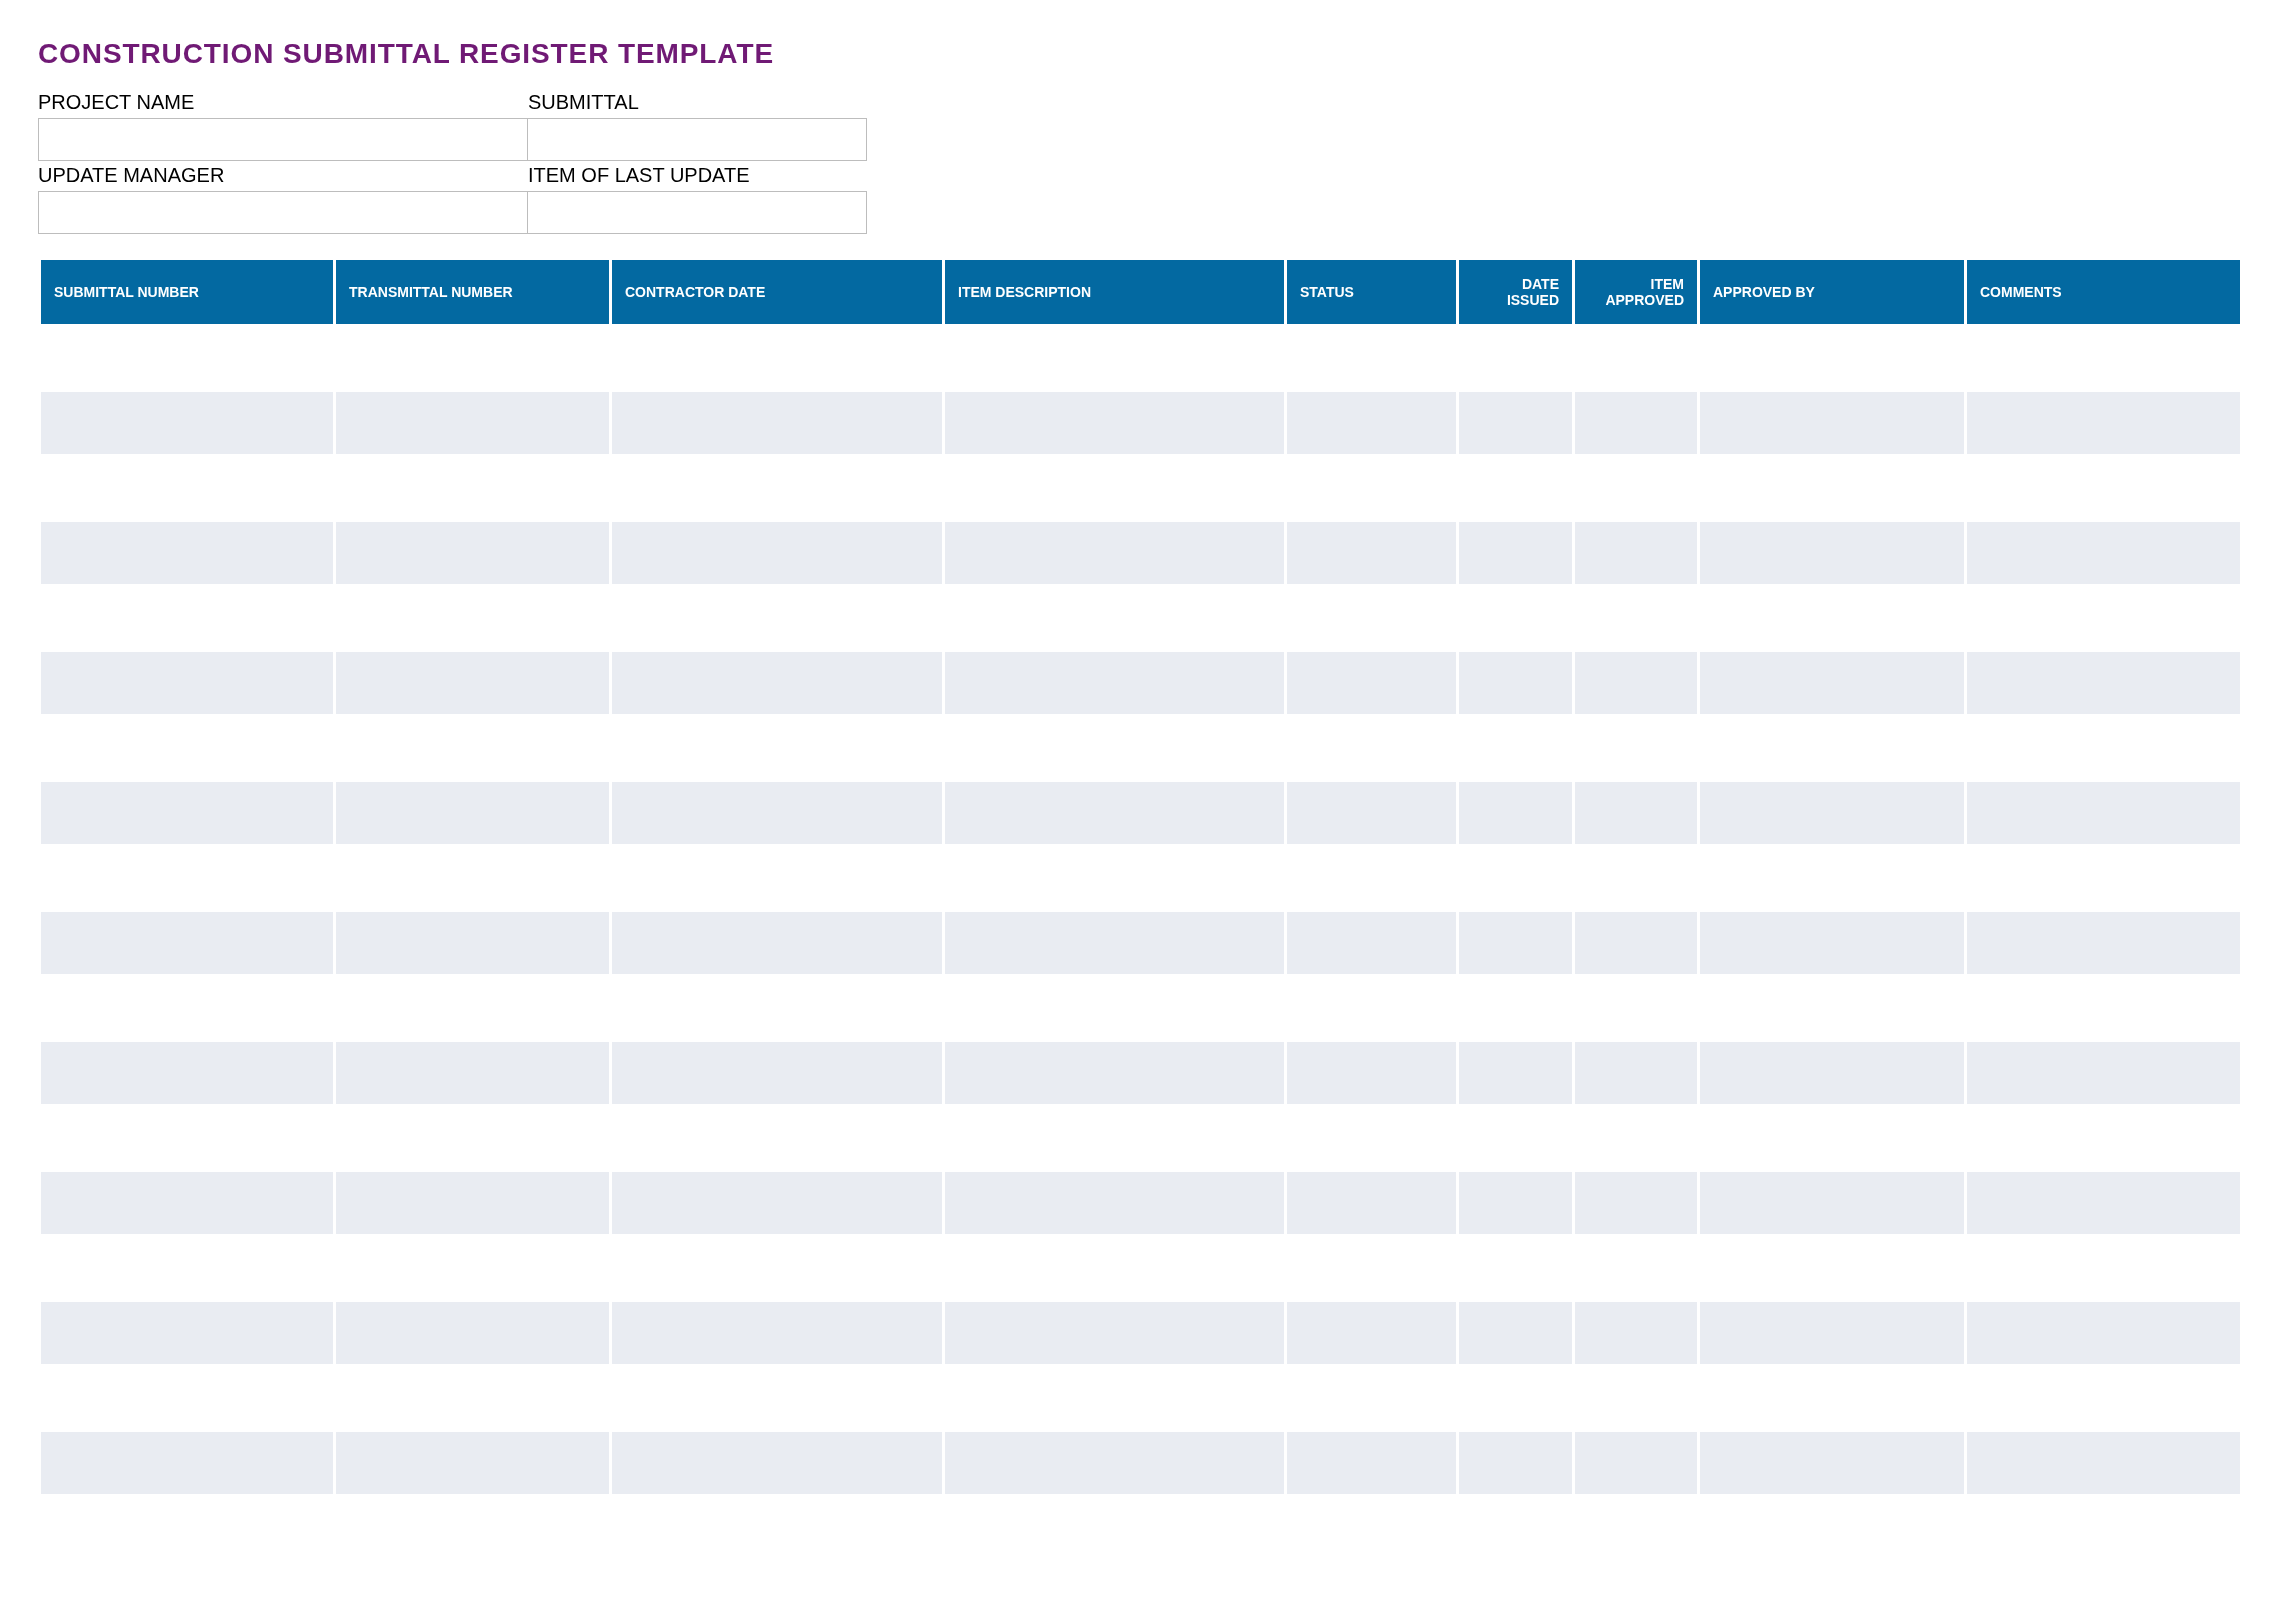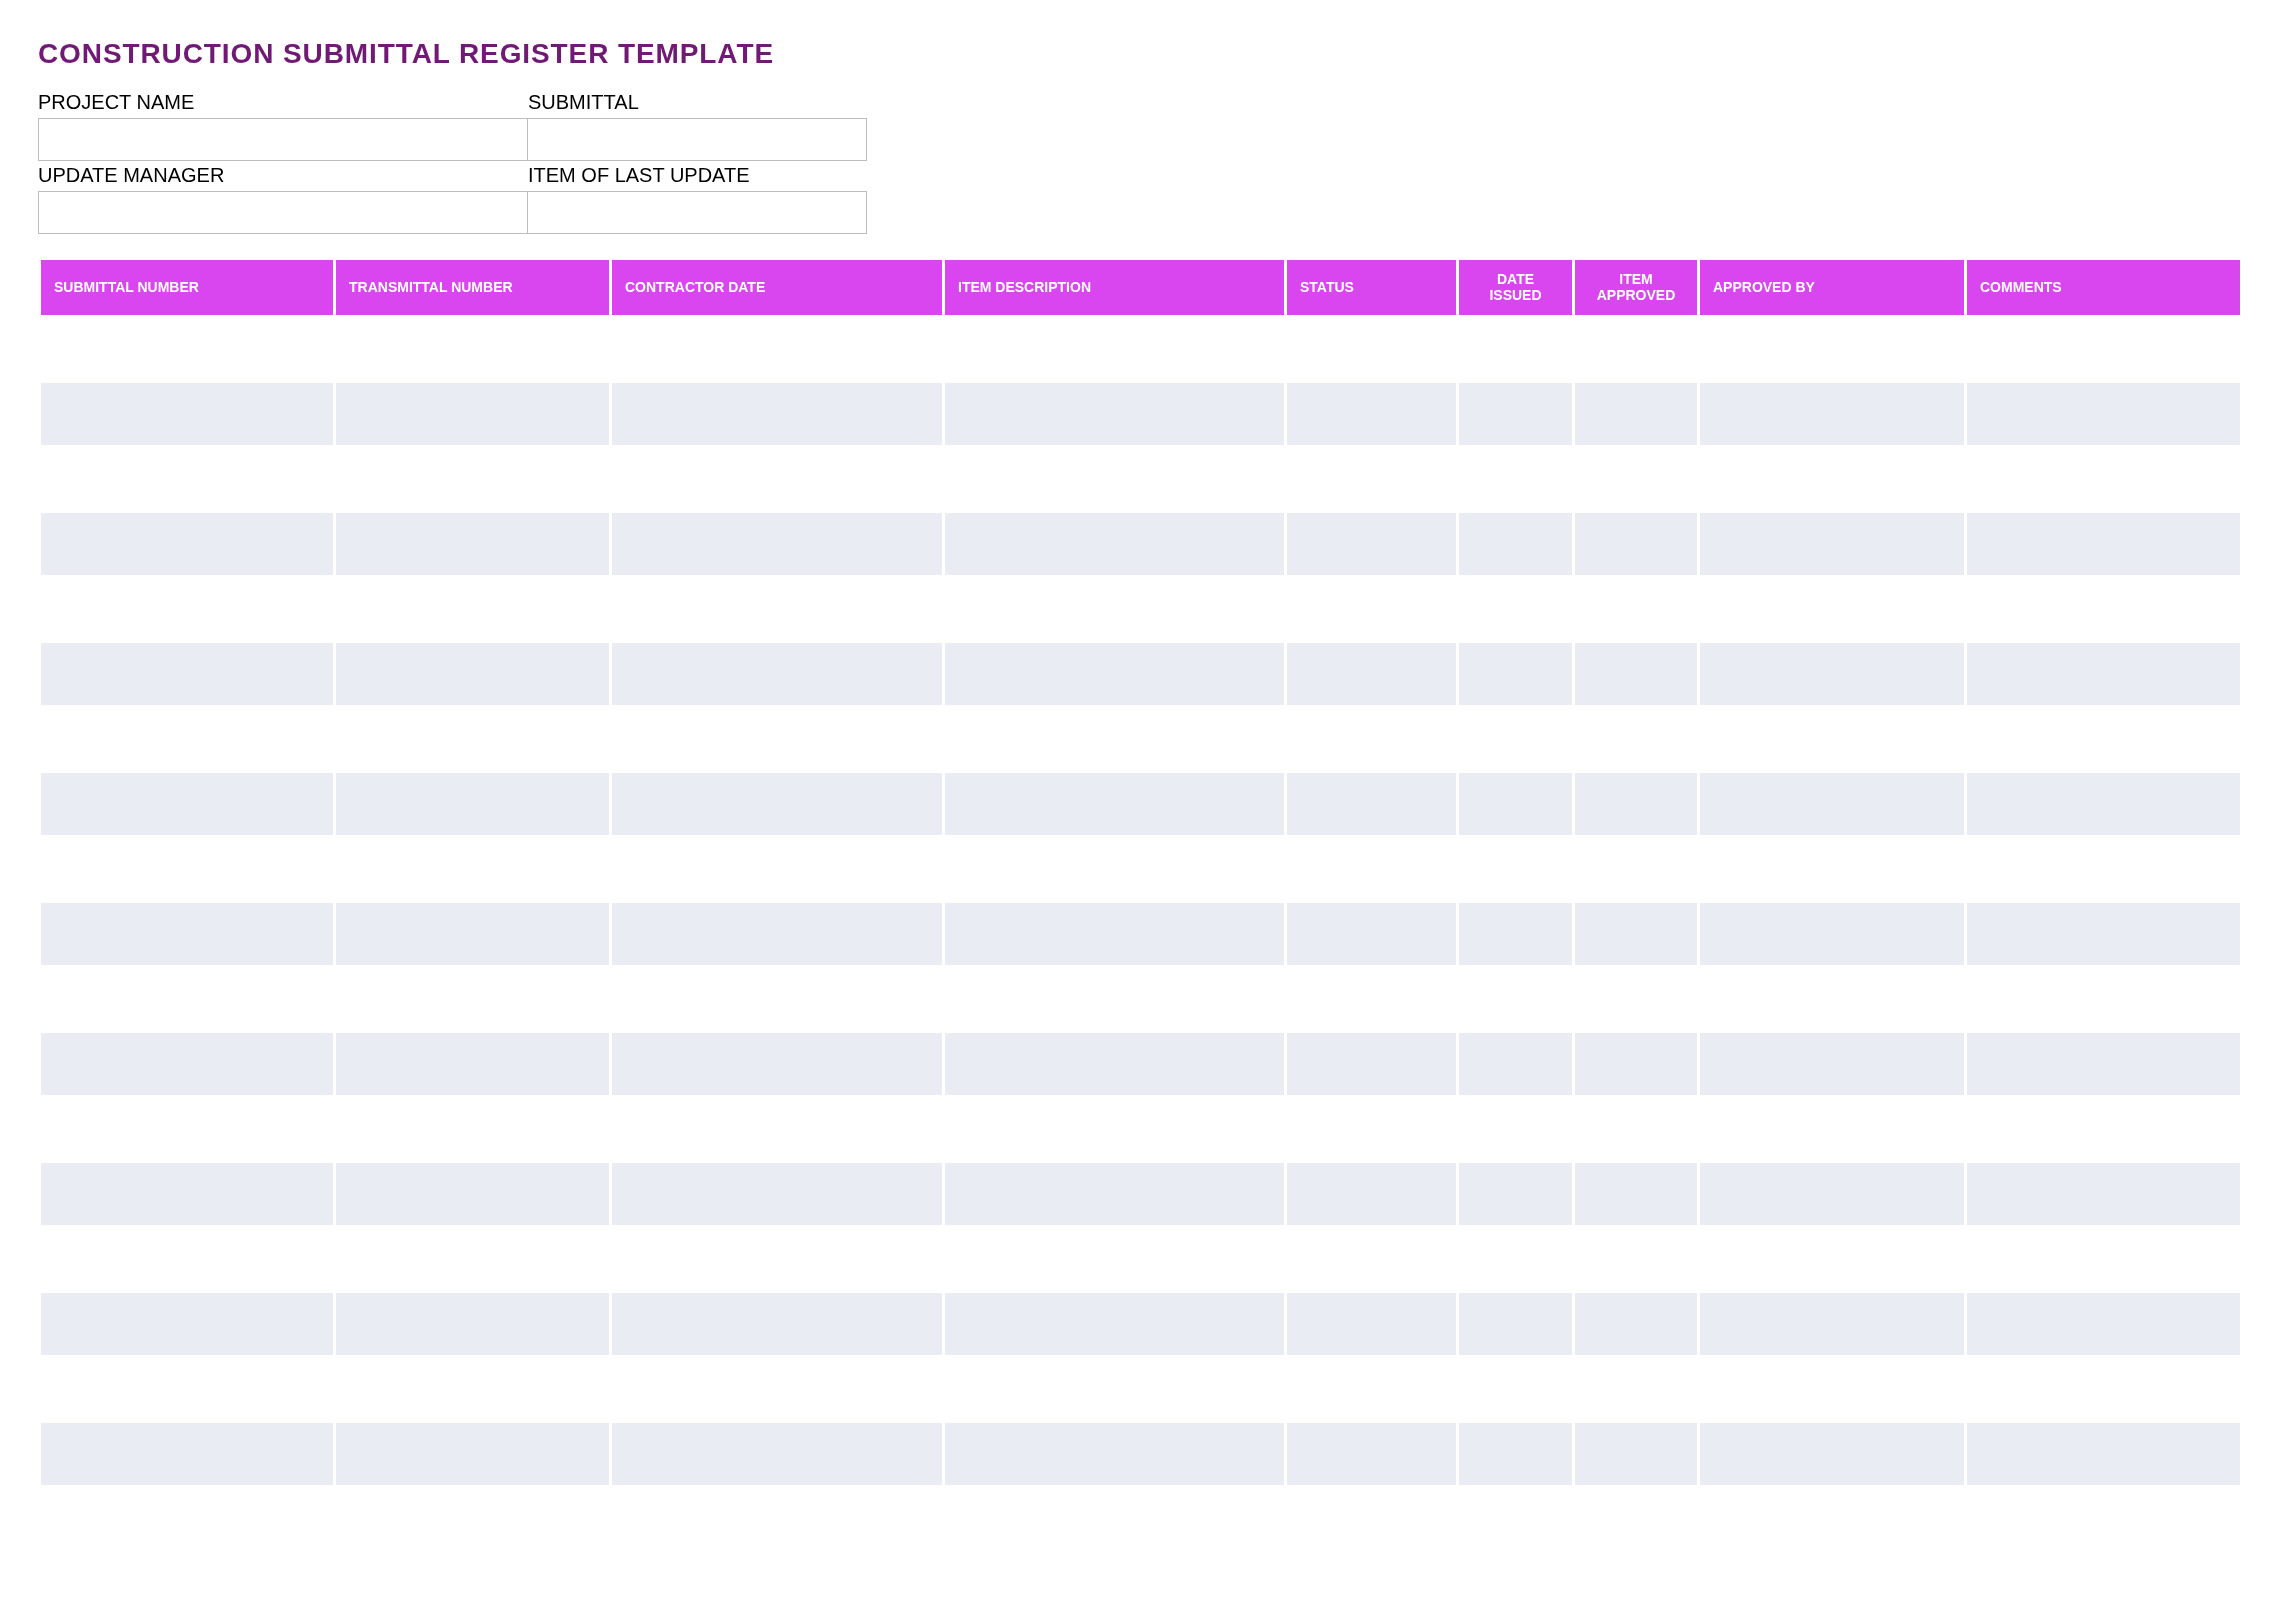--- a/index.html
+++ b/index.html
@@ -40,31 +40,31 @@
   }
   .meta-input + .meta-input { border-left: none; }
 
   table.register {
     border-collapse: separate;
     border-spacing: 3.8px 3.8px;
     width: 100%;
     table-layout: fixed;
   }
   table.register th {
-    background: #d946ef;
+    background: #0369a1;
     color: #ffffff;
     font-size: 14px;
     font-weight: 700;
     text-align: left;
     padding: 9.4px 13px;
     vertical-align: middle;
-    height: 55px;
+    height: 64px;
     line-height: 1.15;
   }
-  table.register th.center { text-align: center; }
+  table.register th.center { text-align: right; }
   table.register td {
     height: 62px;
     padding: 5.6px 9.4px;
     font-size: 15px;
     vertical-align: middle;
     background: #ffffff;
   }
   table.register tr.alt td {
     background: #e9ecf2;
   }

